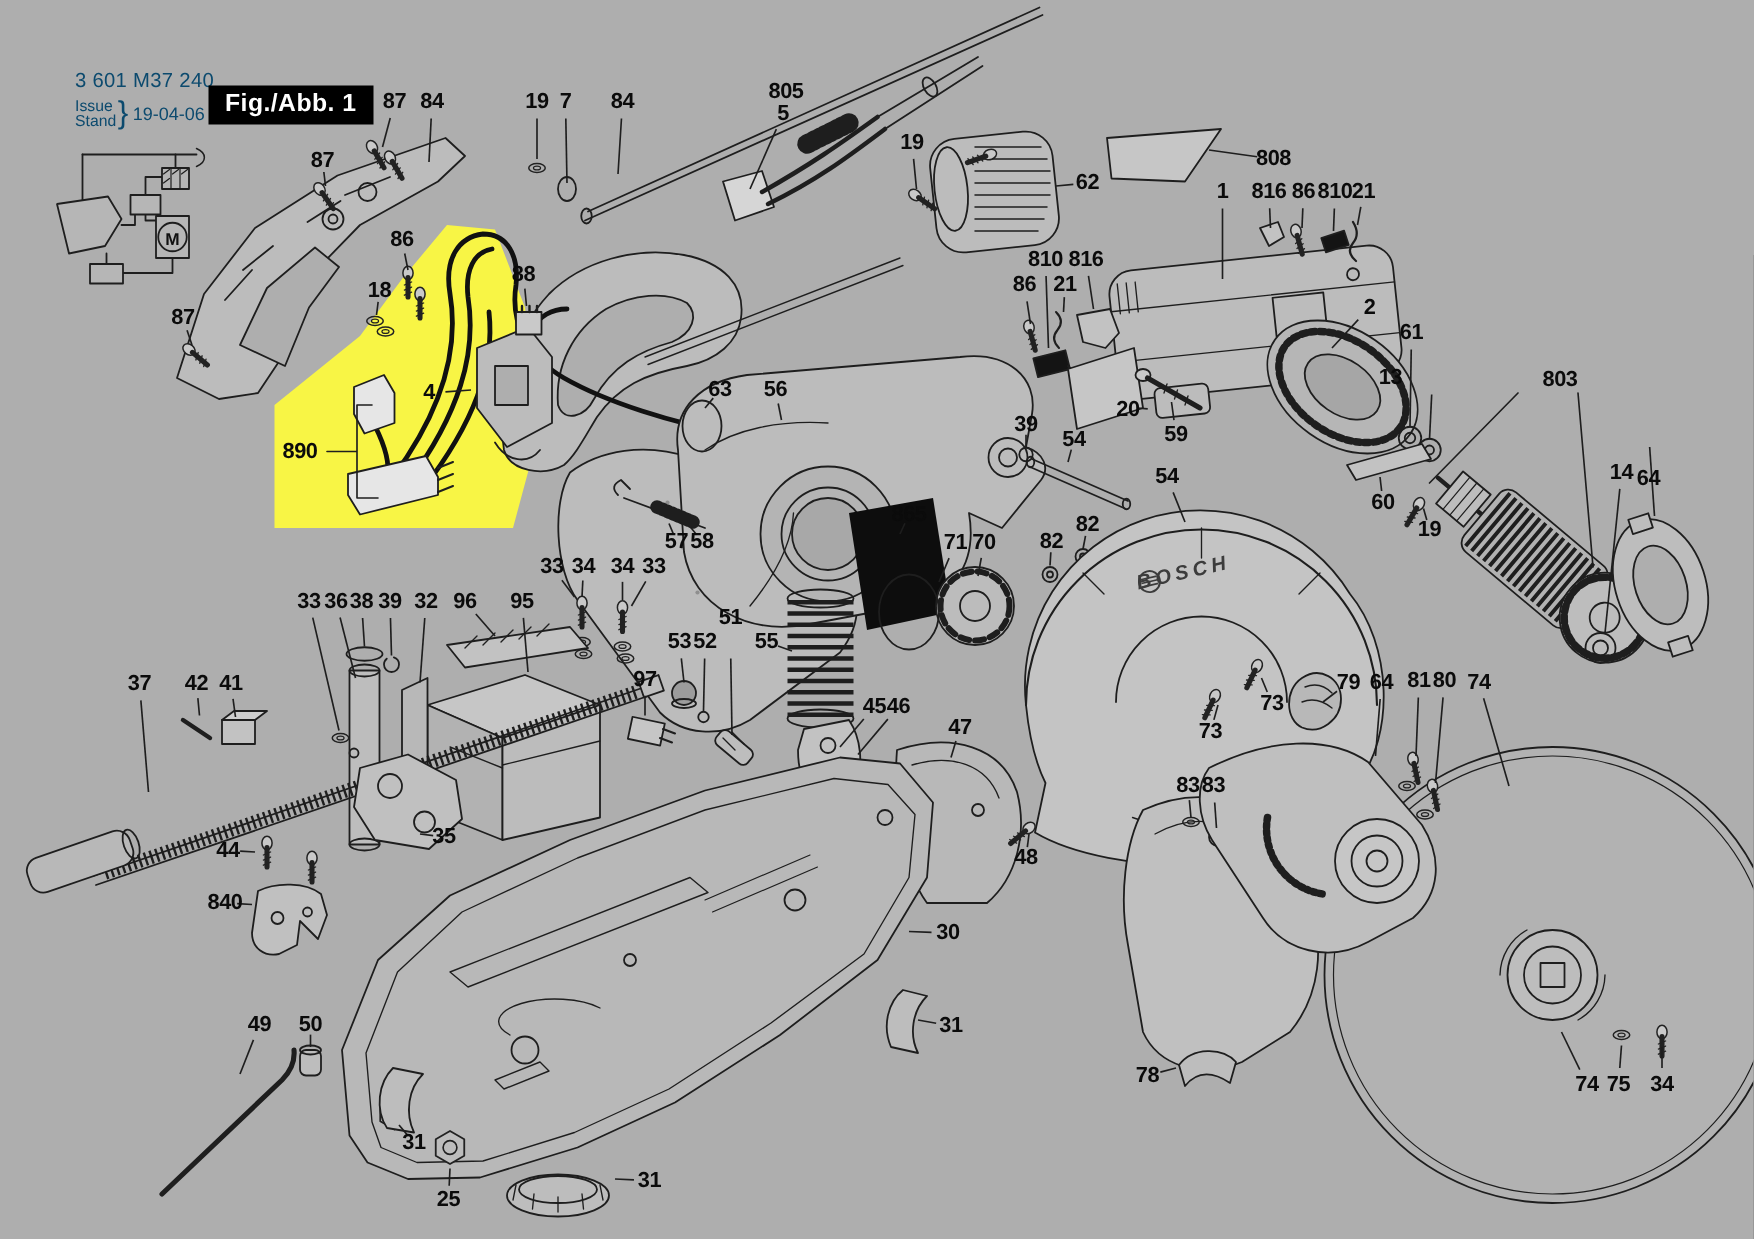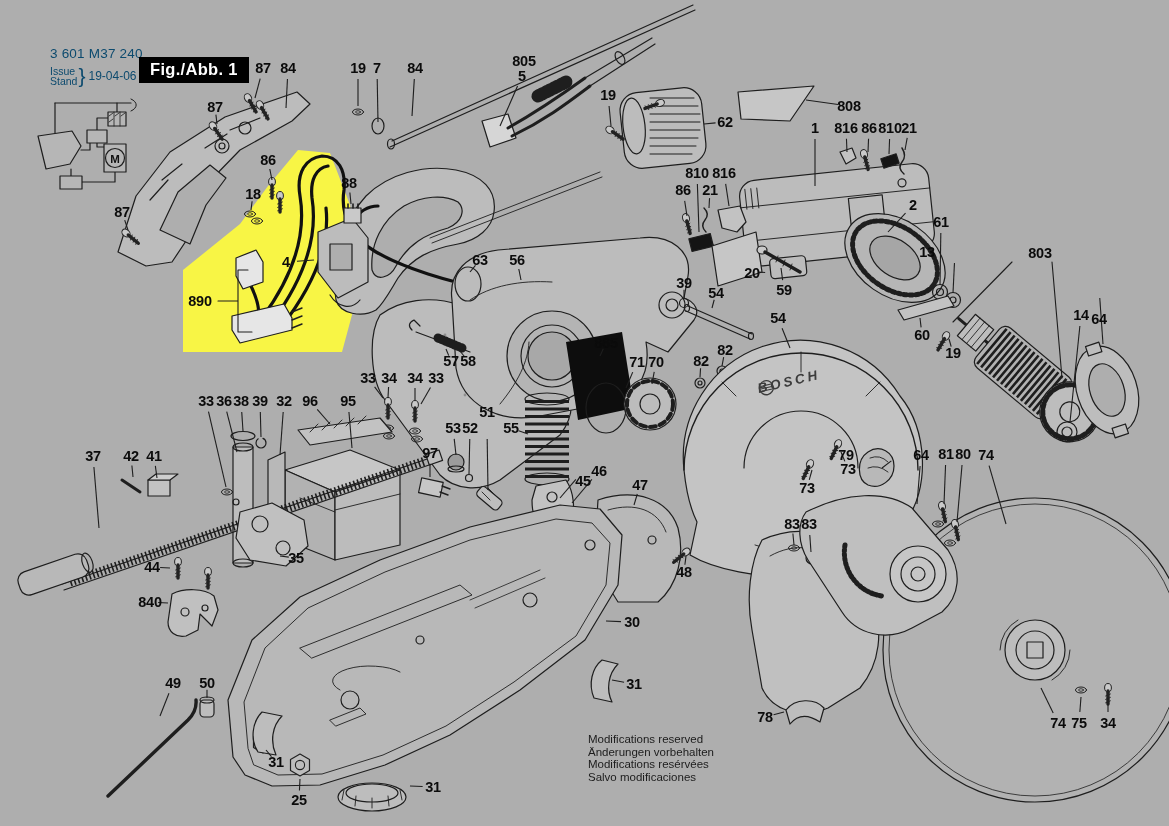--- a/index.html
+++ b/index.html
@@ -589,34 +589,34 @@
       <div class="part-label" style="left: 470px; top: 428px;">52</div>
       <div class="part-label" style="left: 487px; top: 412px;">51</div>
       <div class="part-label" style="left: 511px; top: 428px;">55</div>
       <div class="part-label" style="left: 430px; top: 453px;">97</div>
       <div class="part-label" style="left: 93px; top: 456px;">37</div>
       <div class="part-label" style="left: 131px; top: 456px;">42</div>
       <div class="part-label" style="left: 154px; top: 456px;">41</div>
       <div class="part-label" style="left: 152px; top: 567px;">44</div>
       <div class="part-label" style="left: 150px; top: 602px;">840</div>
       <div class="part-label" style="left: 296px; top: 558px;">35</div>
-      <div class="part-label" style="left: 583px; top: 471px; margin-top: 10px;">45</div>
+      <div class="part-label" style="left: 583px; top: 471px;">45</div>
       <div class="part-label" style="left: 599px; top: 471px;">46</div>
       <div class="part-label" style="left: 640px; top: 485px;">47</div>
       <div class="part-label" style="left: 684px; top: 572px;">48</div>
       <div class="part-label" style="left: 632px; top: 622px;">30</div>
       <div class="part-label" style="left: 634px; top: 684px;">31</div>
       <div class="part-label" style="left: 173px; top: 683px;">49</div>
       <div class="part-label" style="left: 207px; top: 683px;">50</div>
       <div class="part-label" style="left: 276px; top: 762px;">31</div>
       <div class="part-label" style="left: 299px; top: 800px;">25</div>
       <div class="part-label" style="left: 433px; top: 787px;">31</div>
       <div class="part-label" style="left: 848px; top: 469px;">73</div>
       <div class="part-label" style="left: 807px; top: 488px;">73</div>
-      <div class="part-label" style="left: 846px; top: 455px;">79</div>
+      <div class="part-label" style="left: 899px; top: 455px;">79</div>
       <div class="part-label" style="left: 921px; top: 455px;">64</div>
       <div class="part-label" style="left: 946px; top: 454px;">81</div>
       <div class="part-label" style="left: 963px; top: 454px;">80</div>
       <div class="part-label" style="left: 986px; top: 455px;">74</div>
       <div class="part-label" style="left: 792px; top: 524px;">83</div>
       <div class="part-label" style="left: 809px; top: 524px;">83</div>
       <div class="part-label" style="left: 765px; top: 717px;">78</div>
       <div class="part-label" style="left: 1058px; top: 723px;">74</div>
       <div class="part-label" style="left: 1079px; top: 723px;">75</div>
       <div class="part-label" style="left: 1108px; top: 723px;">34</div>
@@ -636,20 +636,14 @@
 <div class="fig-box">Fig./Abb. 1</div>
 
 <div class="bosch-logo">
   <svg width="17" height="17">
     <circle cx="8.5" cy="8.5" r="7" fill="none" stroke="#3c3c3c" stroke-width="1.3"></circle>
     <path d="M3,6 h11 M3,8.5 h11 M3,11 h11" stroke="#3c3c3c" stroke-width="1.1"></path>
   </svg>
   <span>BOSCH</span>
 </div>
 
-<div class="footer-text">
-  <div>Modifications reserved</div>
-  <div>Änderungen vorbehalten</div>
-  <div>Modifications resérvées</div>
-  <div>Salvo modificaciones</div>
+
 </div>
 
-</div>
-
 </body></html>

